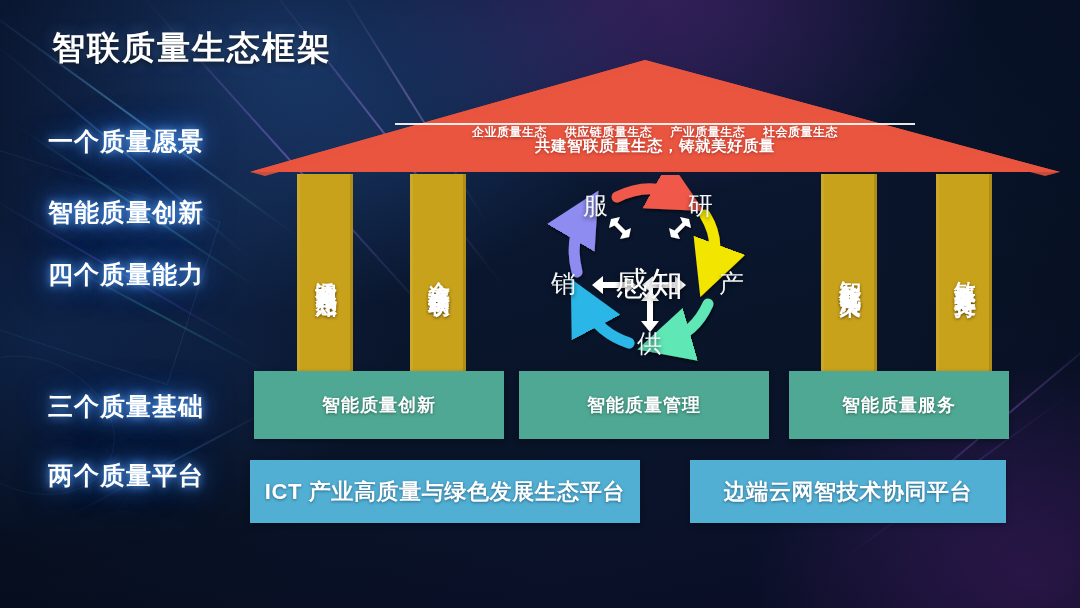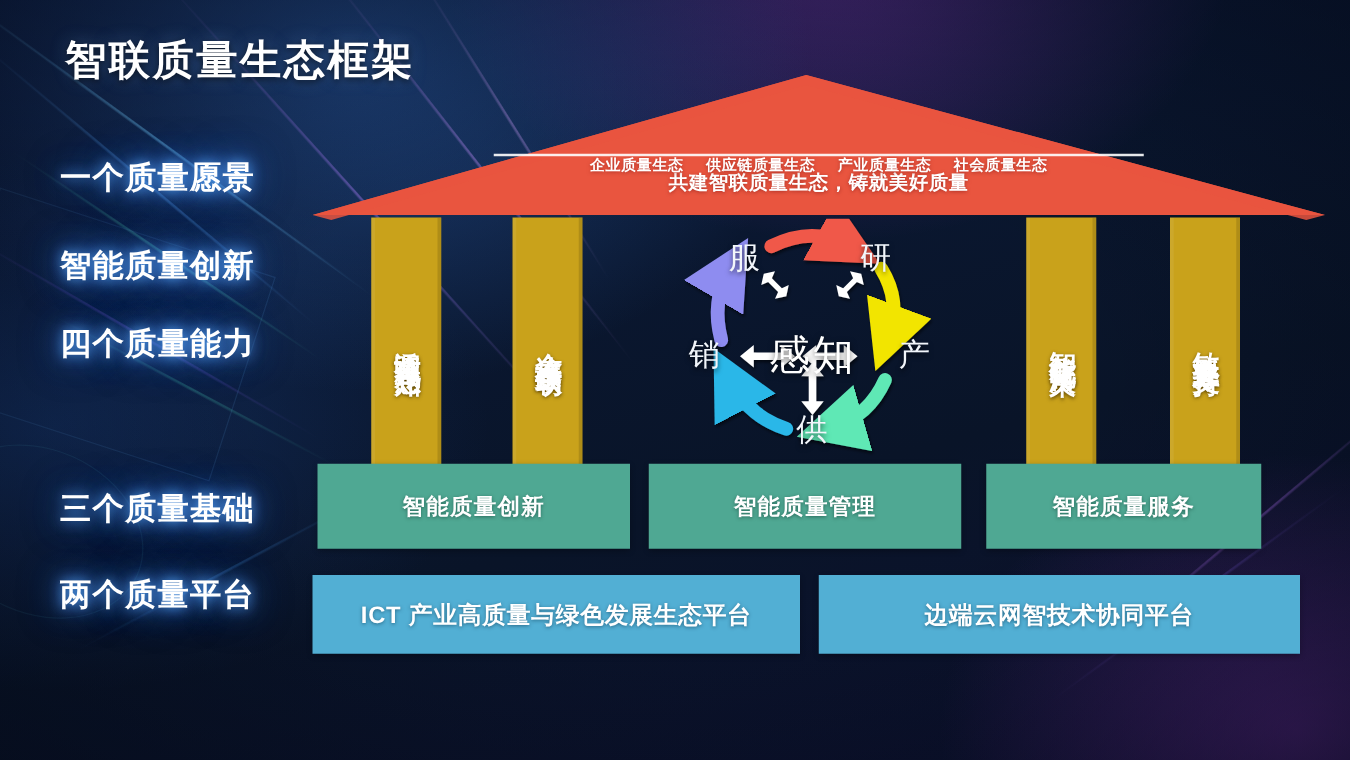--- a/index.html
+++ b/index.html
@@ -73,21 +73,21 @@
   .found{
     position:absolute;top:371px;height:68px;background:#4FA893;
     display:flex;align-items:center;justify-content:center;
     color:#fff;font-weight:bold;font-size:18px;letter-spacing:1px;
     box-shadow:0 2px 5px rgba(0,0,0,.35);
     text-shadow:0 1px 3px rgba(0,40,32,.5);
   }
   .plat{
     position:absolute;top:460px;height:63px;background:#52AFD4;
     display:flex;align-items:center;justify-content:center;
-    color:#fff;font-weight:bold;font-size:19px;letter-spacing:.6px;
+    color:#fff;font-weight:bold;font-size:22px;letter-spacing:.6px;
     box-shadow:0 2px 5px rgba(0,0,0,.35);
     text-shadow:0 1px 3px rgba(0,35,60,.5);
   }
 </style>
 </head>
 <body>
 
 <div id="stage">
 
   <div class="streaks">
@@ -204,17 +204,17 @@
   <div class="found" style="left:519px;width:250px;">
     <span>智能质量管理</span>
   </div>
   <div class="found" style="left:789px;width:220px;">
     <span>智能质量服务</span>
   </div>
 
   <div class="plat" style="left:250px;width:390px;">
     <span>ICT 产业高质量与绿色发展生态平台</span>
   </div>
-  <div class="plat" style="left:655px;width:385px;font-family:Liberation Serif, serif;">
+  <div class="plat" style="left:690px;width:316px;font-family:Liberation Serif, serif;">
     <span>边端云网智技术协同平台</span>
   </div>
 
 </div>
 
 </body></html>

